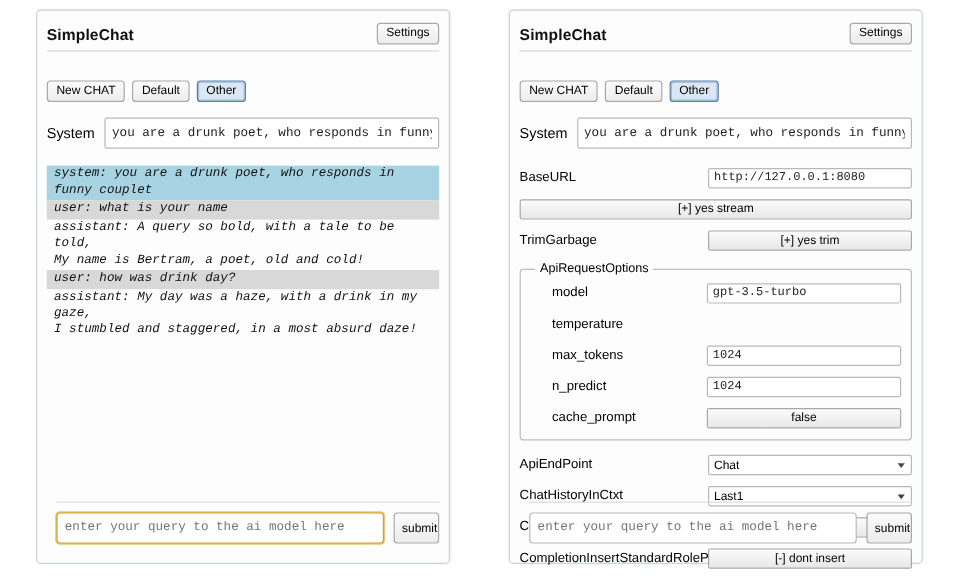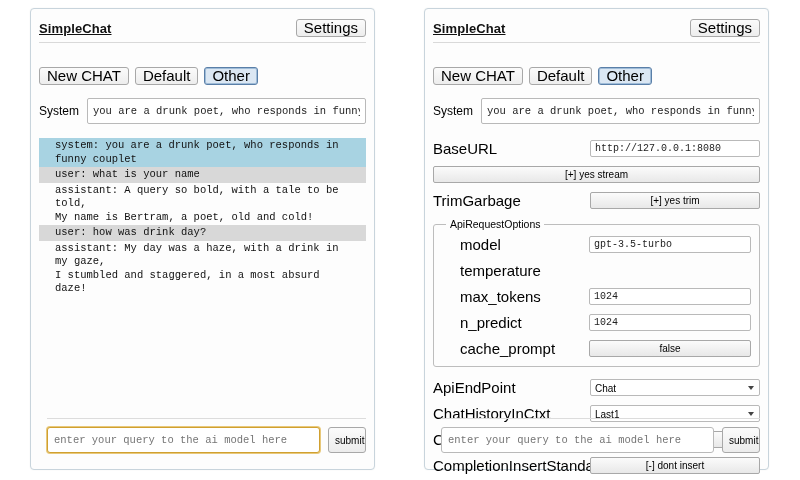--- a/index.html
+++ b/index.html
@@ -46,25 +46,24 @@
     justify-content: space-between;
     height: 22px;
     border-bottom: 1px solid #d9d9d9;
     padding-bottom: 3px;
   }
   .app-title {
     font-size: 13px;
     font-weight: bold;
     color: #111;
     letter-spacing: 0.1px;
-    text-decoration: underline;
   }
   .btn {
     font-family: "Liberation Sans", sans-serif;
-    font-size: 15px;
+    font-size: 10px;
     color: #000;
     background: linear-gradient(#fbfbfb, #ededed);
     border: 1px solid #a8a8a8;
     border-radius: 3px;
     padding: 2px 7px;
     line-height: 12px;
     cursor: pointer;
     white-space: nowrap;
   }
   .btn.sel {
@@ -106,38 +105,38 @@
   .sys-text { height: 26px; }
 
   
   .chat {
     margin-top: 14px;
     font-family: "Liberation Mono", monospace;
     font-size: 10.5px;
     color: #111;
     line-height: 13.5px;
   }
-  .msg { padding: 1px 16px; white-space: pre-wrap; }
+  .msg { padding: 1px 6px; white-space: pre-wrap; font-style: italic; }
   .msg.system { background: #a8d3e2; }
   .msg.user { background: #d8d8d8; }
   .msg.assistant { background: transparent; }
 
   
   .settings {
     margin-top: 14px;
   }
   .srow {
     display: flex;
     align-items: center;
     height: 20px;
     margin-bottom: 6px;
   }
   .slabel {
     width: 157px;
-    font-size: 15px;
+    font-size: 11px;
     color: #000;
     flex: none;
   }
   .sfield {
     flex: 1;
     height: 17px;
     box-sizing: border-box;
     font-family: "Liberation Mono", monospace;
     font-size: 10px;
     color: #222;

